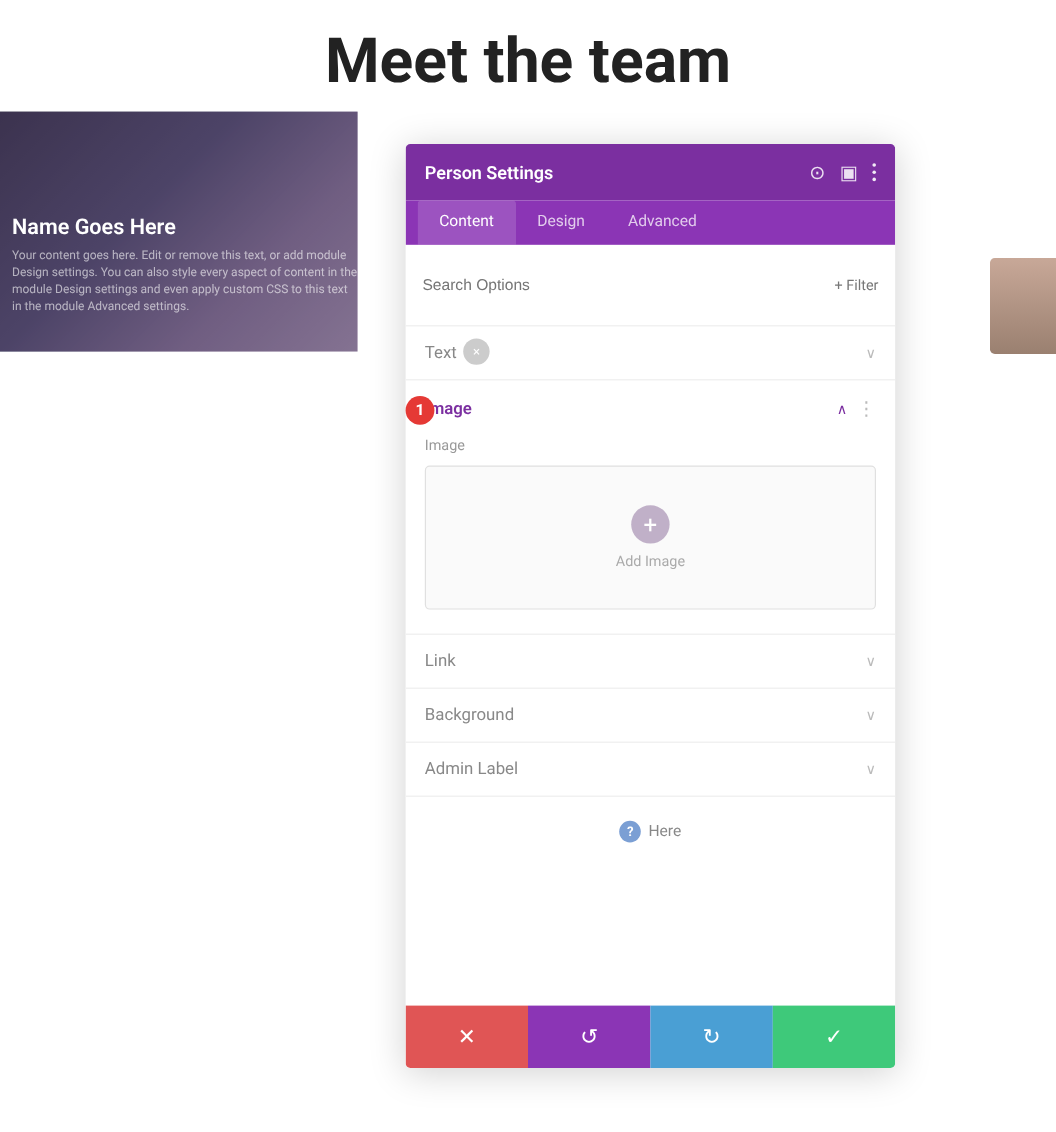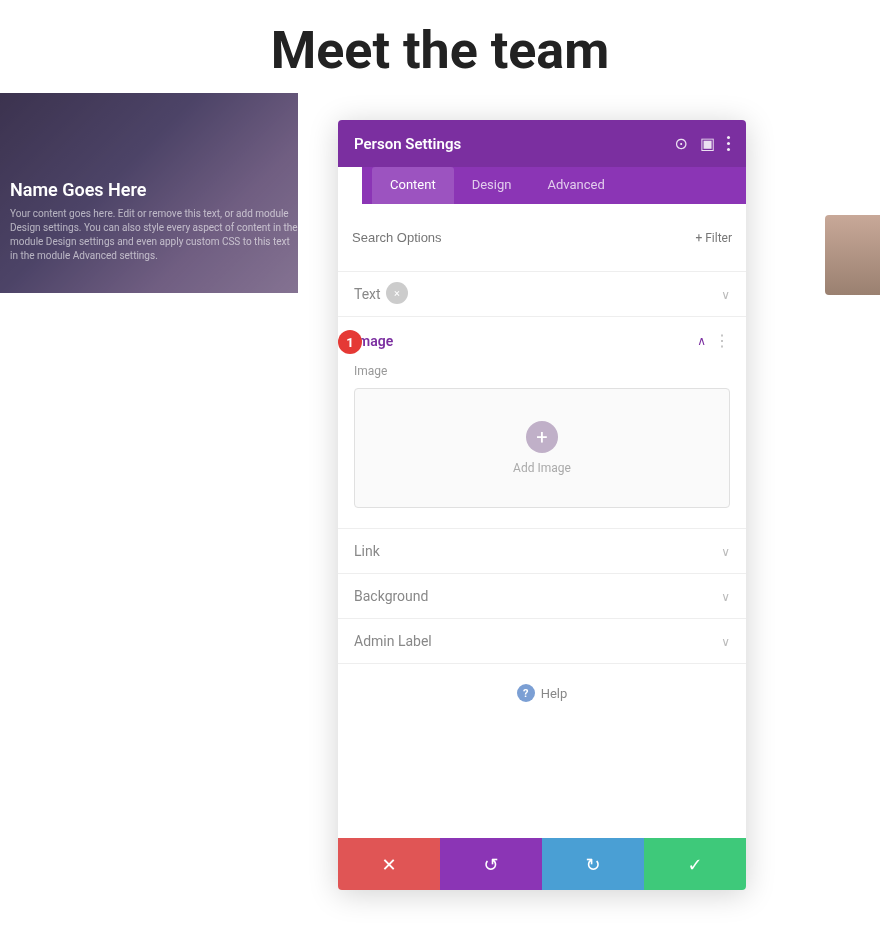--- a/index.html
+++ b/index.html
@@ -107,21 +107,20 @@
       color: rgba(255,255,255,0.85);
       font-size: 16px;
       cursor: pointer;
     }
 
     
     .panel-tabs {
       background: #8b35b5;
       display: flex;
       padding: 0 10px;
-      margin-left: 24px;
     }
     .panel-tab {
       padding: 10px 18px;
       font-size: 13px;
       color: rgba(255,255,255,0.75);
       cursor: pointer;
       border-bottom: 2px solid transparent;
       transition: color 0.2s;
     }
     .panel-tab.active {
@@ -160,21 +159,21 @@
       flex: 1;
       overflow-y: auto;
       padding: 0;
     }
 
     
     .section-row {
       border-bottom: 1px solid #eee;
       padding: 14px 16px;
       display: flex;
-      align-items: flex-end;
+      align-items: center;
       justify-content: space-between;
       cursor: pointer;
     }
     .section-row-label {
       font-size: 14px;
       color: #888;
     }
     .chevron {
       font-size: 12px;
       color: #bbb;
@@ -400,21 +399,21 @@
 
     <div class="section-row">
       <span class="section-row-label">Admin Label</span>
       <span class="chevron">∨</span>
     </div>
 
     <div class="panel-help">
       <div class="help-icon">
         <span>?</span>
       </div>
-      <span class="help-text">Help</span>
+      <span class="help-text">Here</span>
     </div>
 
   </div>
 
   <div class="action-bar">
     <div class="action-btn cancel">✕</div>
     <div class="action-btn undo">↺</div>
     <div class="action-btn redo">↻</div>
     <div class="action-btn save">✓</div>
   </div>

